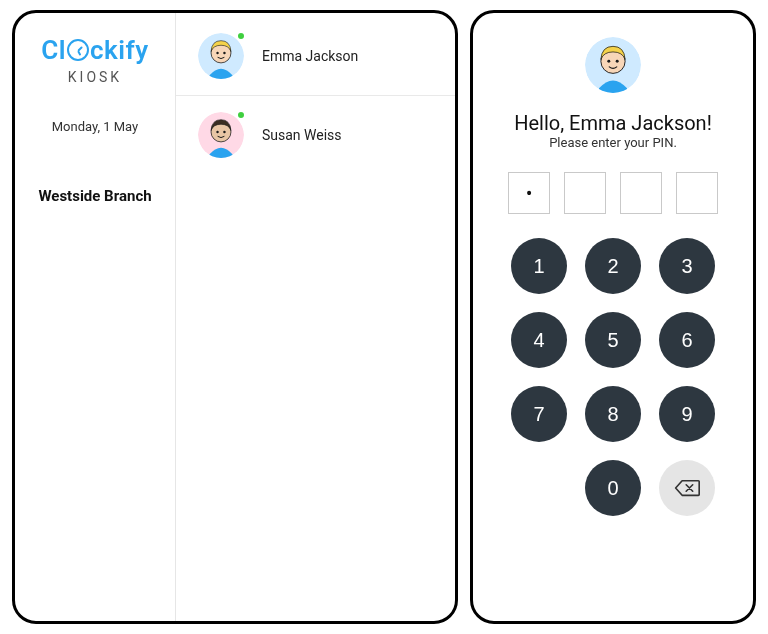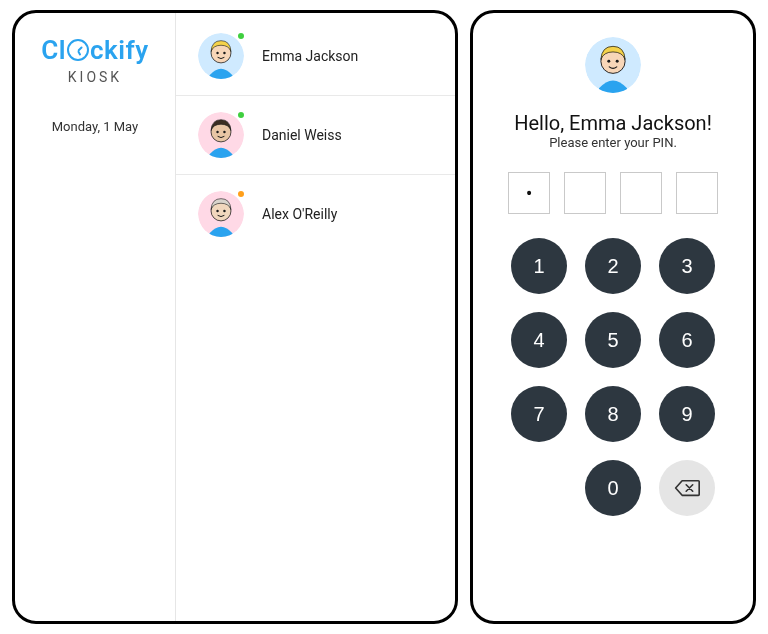--- a/index.html
+++ b/index.html
@@ -191,20 +191,23 @@
       <div class="logo">
         <span class="logo-word">
           <span>Cl</span>
           <span class="logo-clock"></span>
           <span>ckify</span>
         </span>
         <span class="logo-sub">KIOSK</span>
       </div>
       <div class="date-block">
         <div class="date-line">Monday, 1 May</div>
+      </div>
+      <div class="branch-name">
+        <span>Westside Branch</span>
       </div>
     </div>
 
     <div class="people" id="people-list">
         <div class="person-row">
           <div class="avatar-wrap"><svg class="av" width="46" height="46" viewBox="0 0 60 60">
     <circle cx="30" cy="30" r="30" fill="#cfeaff"></circle>
     <path d="M15 55 Q30 38 45 55 L45 60 L15 60 Z" fill="#2aa3ef"></path>
     <circle cx="30" cy="26" r="13" fill="#f7d6b8" stroke="#1a1a1a" stroke-width="1"></circle>
     <path d="M17 24 Q18 10 30 10 Q42 10 43 24 Q40 16 30 16 Q20 16 17 24 Z" fill="#f4d24a" stroke="#1a1a1a" stroke-width="0.8"></path>
@@ -217,33 +220,21 @@
         <div class="person-row">
           <div class="avatar-wrap"><svg class="av" width="46" height="46" viewBox="0 0 60 60">
     <circle cx="30" cy="30" r="30" fill="#ffd9e6"></circle>
     <path d="M15 55 Q30 38 45 55 L45 60 L15 60 Z" fill="#2aa3ef"></path>
     <circle cx="30" cy="26" r="13" fill="#e8c6a5" stroke="#1a1a1a" stroke-width="1"></circle>
     <path d="M17 24 Q18 10 30 10 Q42 10 43 24 Q40 16 30 16 Q20 16 17 24 Z" fill="#3a2e22" stroke="#1a1a1a" stroke-width="0.8"></path>
     <circle cx="25.5" cy="26" r="1.6" fill="#1a1a1a"></circle>
     <circle cx="34.5" cy="26" r="1.6" fill="#1a1a1a"></circle>
     <path d="M26 32 Q30 35 34 32" stroke="#1a1a1a" stroke-width="1.3" fill="none" stroke-linecap="round"></path>
   </svg><span class="status-dot status-green"></span></div>
-          <span class="person-name">Daniel Weiss</span>
-        </div>
-        <div class="person-row">
-          <div class="avatar-wrap"><svg class="av" width="46" height="46" viewBox="0 0 60 60">
-    <circle cx="30" cy="30" r="30" fill="#ffd9e6"></circle>
-    <path d="M15 55 Q30 38 45 55 L45 60 L15 60 Z" fill="#2aa3ef"></path>
-    <circle cx="30" cy="26" r="13" fill="#f1d7bd" stroke="#1a1a1a" stroke-width="1"></circle>
-    <path d="M17 24 Q18 10 30 10 Q42 10 43 24 Q40 16 30 16 Q20 16 17 24 Z" fill="#d9d4cc" stroke="#1a1a1a" stroke-width="0.8"></path>
-    <circle cx="25.5" cy="26" r="1.6" fill="#1a1a1a"></circle>
-    <circle cx="34.5" cy="26" r="1.6" fill="#1a1a1a"></circle>
-    <path d="M26 32 Q30 35 34 32" stroke="#1a1a1a" stroke-width="1.3" fill="none" stroke-linecap="round"></path>
-  </svg><span class="status-dot status-orange"></span></div>
-          <span class="person-name">Alex O'Reilly</span>
+          <span class="person-name">Susan Weiss</span>
         </div>
       </div>
   </div>
 
   <div class="device device-right">
     <span class="pin-avatar"><svg class="av" width="56" height="56" viewBox="0 0 60 60">
     <circle cx="30" cy="30" r="30" fill="#cfeaff"></circle>
     <path d="M15 55 Q30 38 45 55 L45 60 L15 60 Z" fill="#2aa3ef"></path>
     <circle cx="30" cy="26" r="13" fill="#f7d6b8" stroke="#1a1a1a" stroke-width="1"></circle>
     <path d="M17 24 Q18 10 30 10 Q42 10 43 24 Q40 16 30 16 Q20 16 17 24 Z" fill="#f4d24a" stroke="#1a1a1a" stroke-width="0.8"></path>

